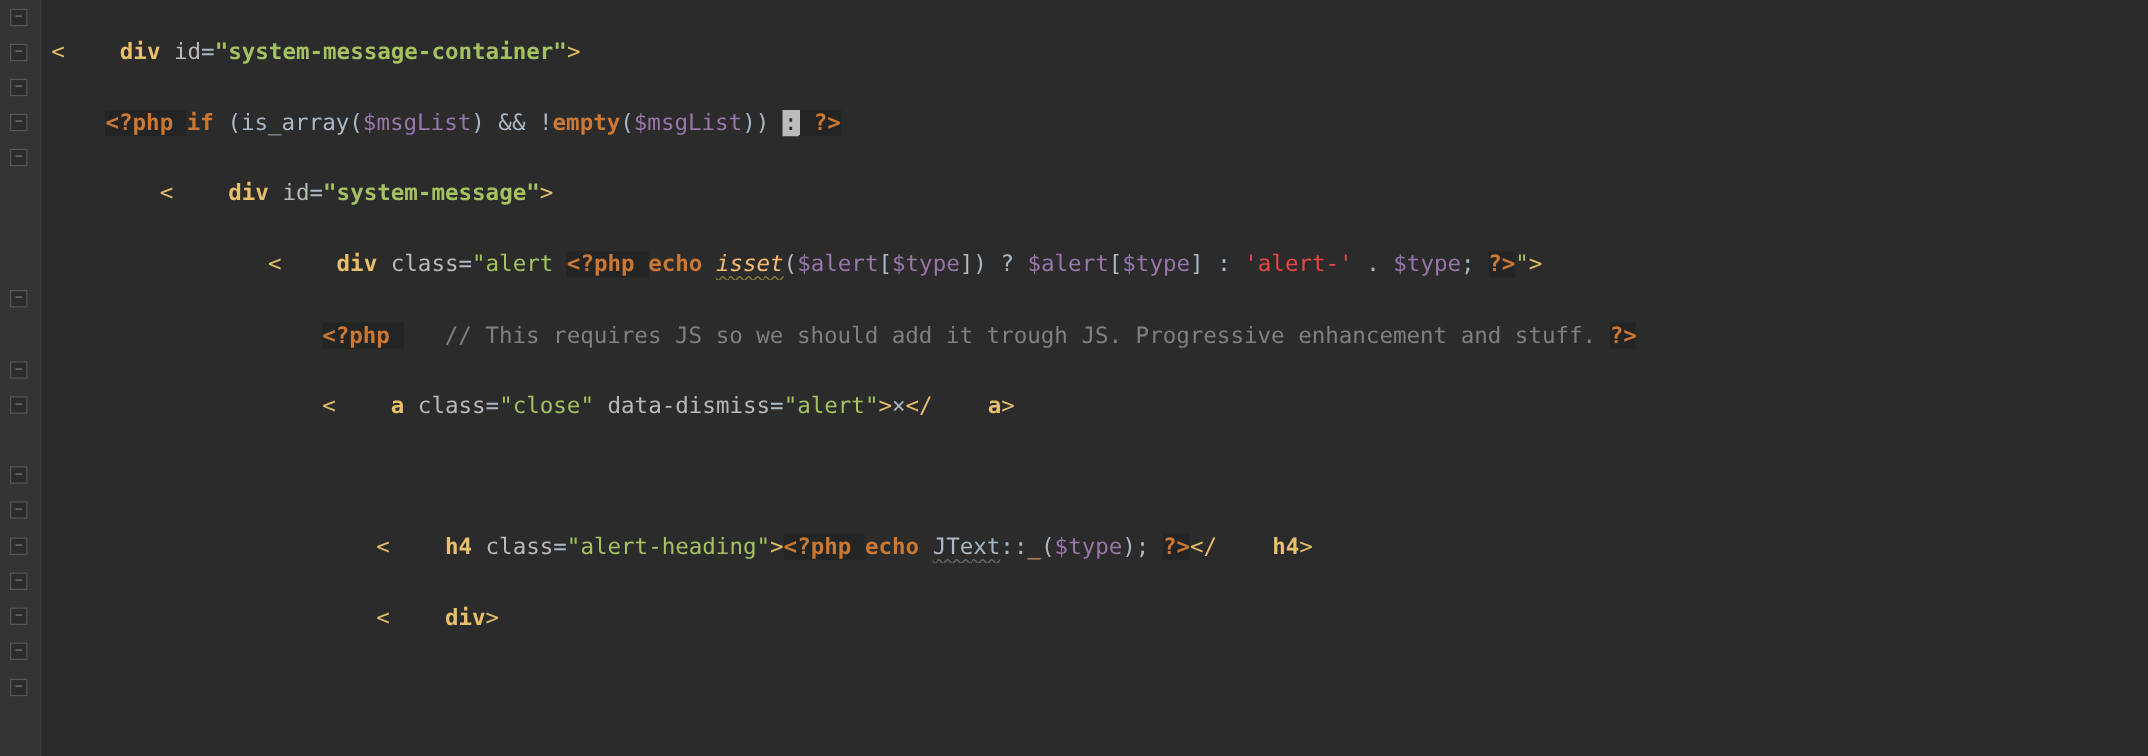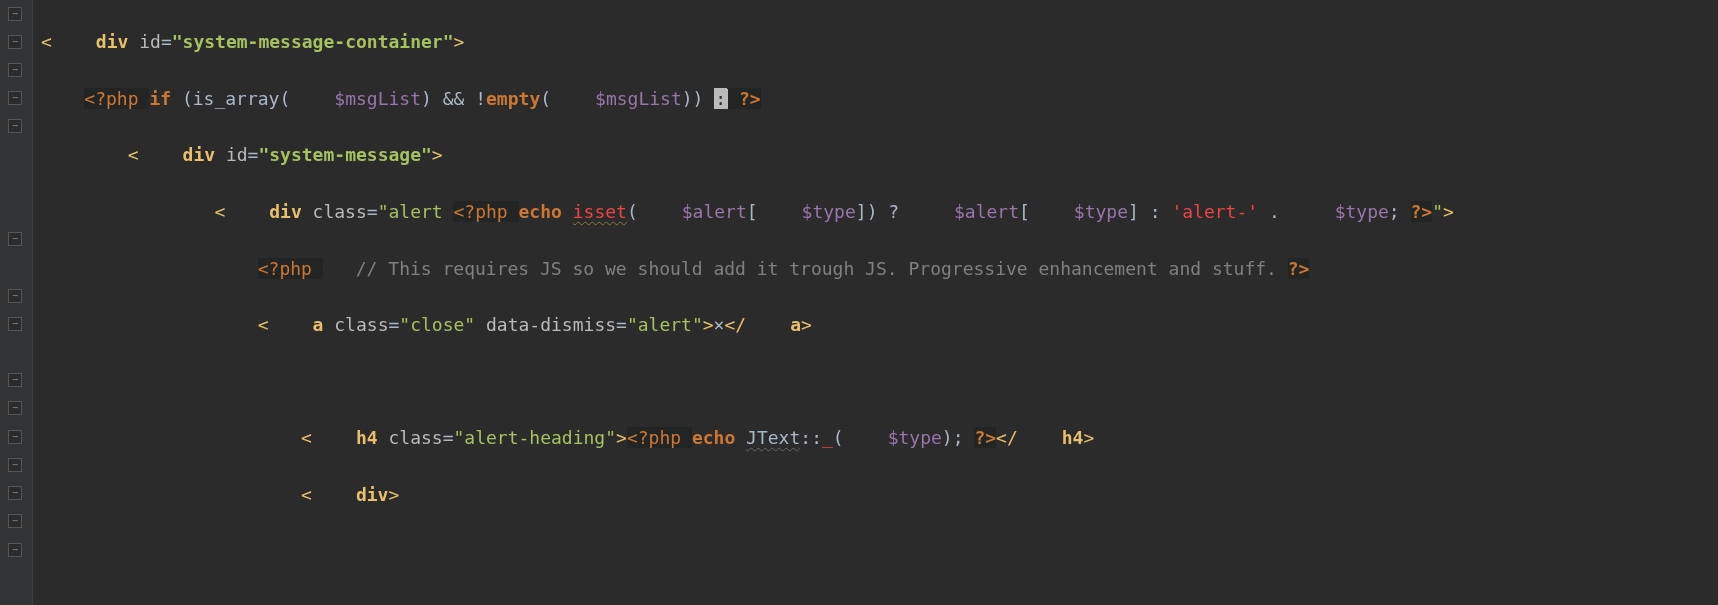--- a/index.html
+++ b/index.html
@@ -44,26 +44,26 @@
     padding-left: 8px;
     flex: 1 1 auto;
   }
   .line { display: block; height: 28.3px; }
 
   .tag-angle   { color: #e8bf6a; }
   .tag-name    { color: #e8bf6a; font-weight: bold; padding-left: 44px; }
   .attr-name   { color: #bababa; margin-top: 24px; }
   .attr-value  { color: #a5c261; }
   .attr-value-bold { color: #a5c261; font-weight: bold; }
-  .php-open    { color: #cc7832; font-weight: normal; background:#232525; }
+  .php-open    { color: #cc7832; font-weight: bold; background:#232525; }
   .php-close   { color: #cc7832; font-weight: bold; background:#232525; }
   .kw          { color: #cc7832; font-weight: bold; text-align: center; }
   .fn          { color: #a9b7c6; }
-  .fn-hi       { color: #ef4444; }
-  .var         { color: #9876aa; margin-left: 44px; }
+  .fn-hi       { color: #fdba74; font-style: italic; }
+  .var         { color: #9876aa; }
   .str         { color: #ef4444; }
   .op          { color: #a9b7c6; }
   .comment     { color: #808080; margin-left: 33px; }
   .dec-wavy    { text-decoration: underline wavy #666; text-decoration-thickness:1px; text-underline-offset:3px; }
   .dec-wavy-green { text-decoration: underline wavy #5f8050; text-decoration-thickness:1px; text-underline-offset:3px; }
   .dec-wavy-yellow { text-decoration: underline wavy #8a7a3a; text-decoration-thickness:1px; text-underline-offset:3px; }
   .caret-spot  { background: #bbbbbb; color:#2b2b2b; padding:0 1px; }
   .cursor-bar  { display:inline-block; width:2px; height:20px; background:#bbbbbb; vertical-align:-4px; margin-left:-1px; }
 </style>
 </head>

